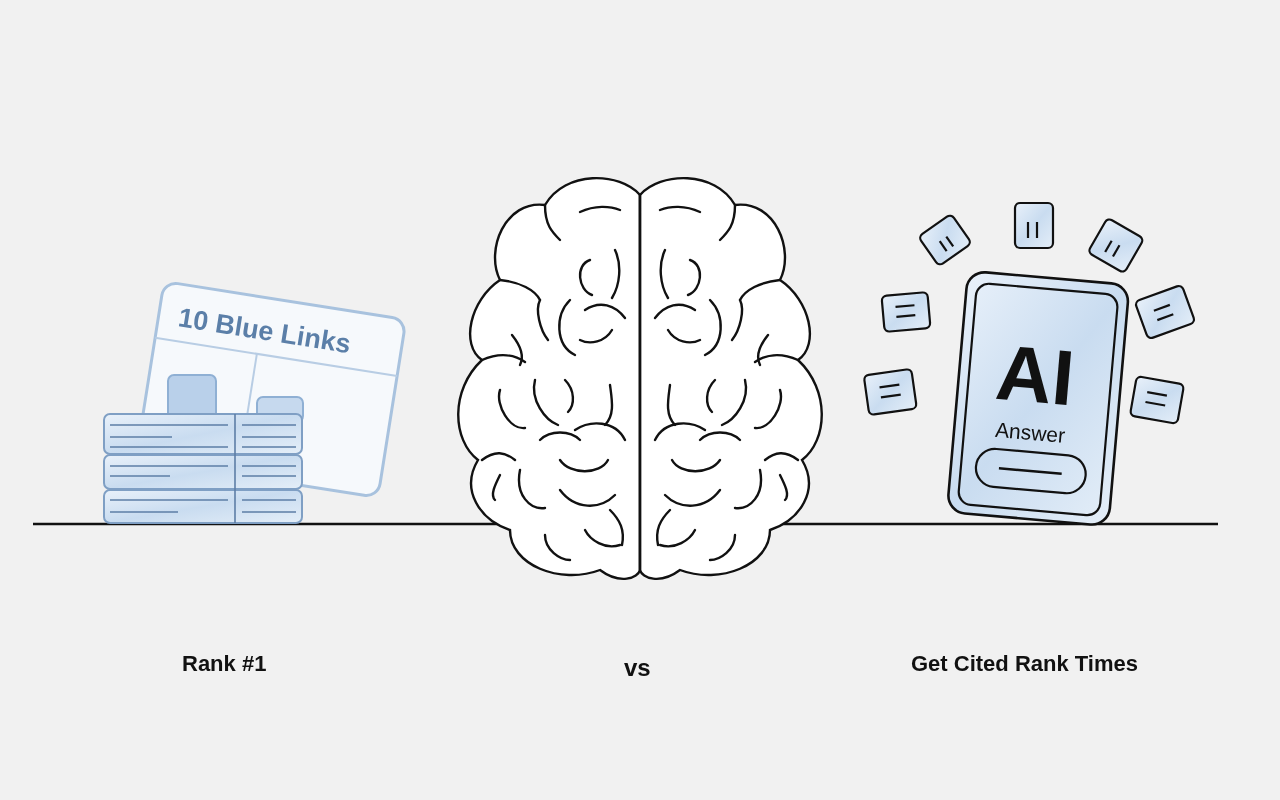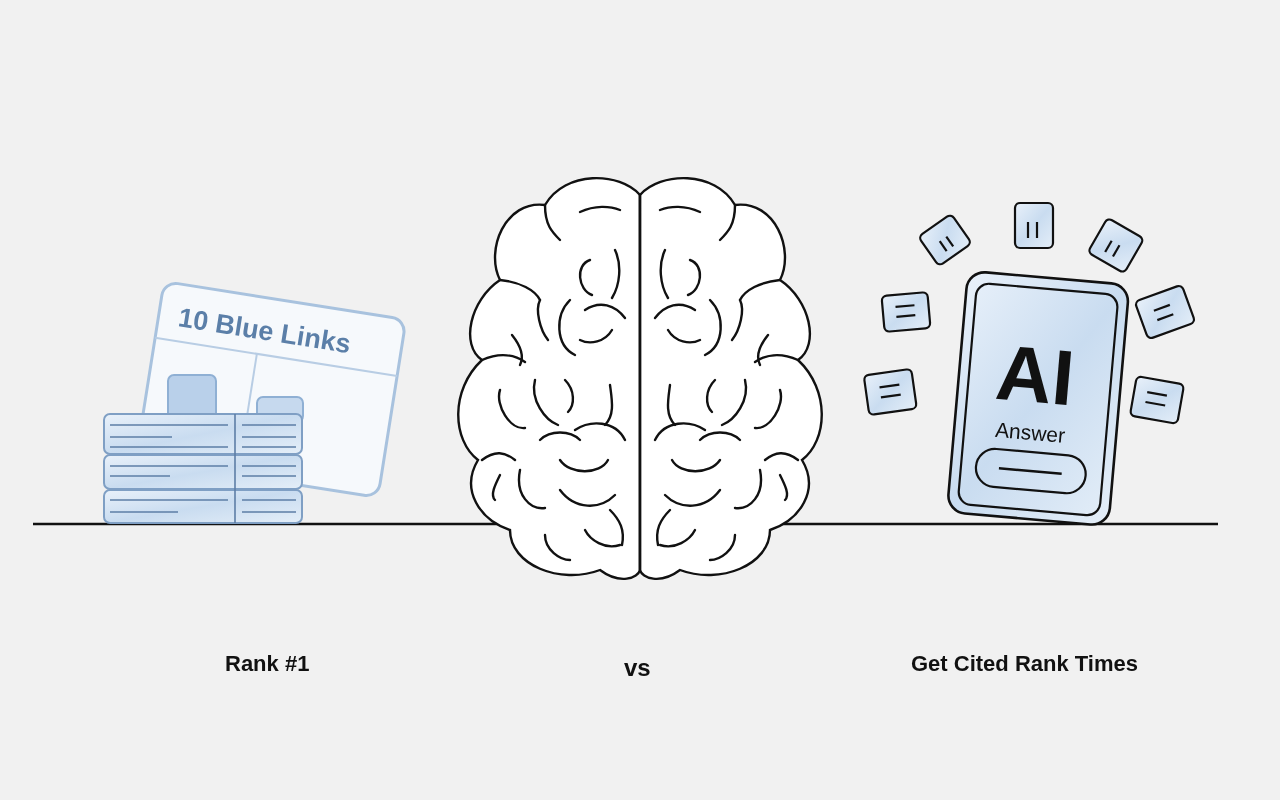--- a/index.html
+++ b/index.html
@@ -1,19 +1,19 @@
 <!DOCTYPE html>
 <html><head>
 <meta charset="utf-8">
 <style>
   html,body{margin:0;padding:0;}
   body{width:1280px;height:800px;background:#f1f1f1;position:relative;overflow:hidden;font-family:"Liberation Sans",sans-serif;}
   .canvas{position:absolute;left:0;top:0;width:1280px;height:800px;}
   .label{position:absolute;font-weight:bold;color:#111;font-size:22px;font-family:"Liberation Sans",sans-serif;white-space:nowrap;}
-  #lbl-left{left:182px;top:651px;margin-left:43px;}
+  #lbl-left{left:182px;top:651px;}
   #lbl-mid{left:624px;top:654px;font-size:24px;text-align:center;}
   #lbl-right{left:911px;top:651px;}
   svg text{font-family:"Liberation Sans",sans-serif;}
 </style>
 </head>
 <body>
 
 <svg class="canvas" width="1280" height="800" viewBox="0 0 1280 800" xmlns="http://www.w3.org/2000/svg">
   <defs>
     <linearGradient id="ice" x1="0" y1="0" x2="1" y2="1">

